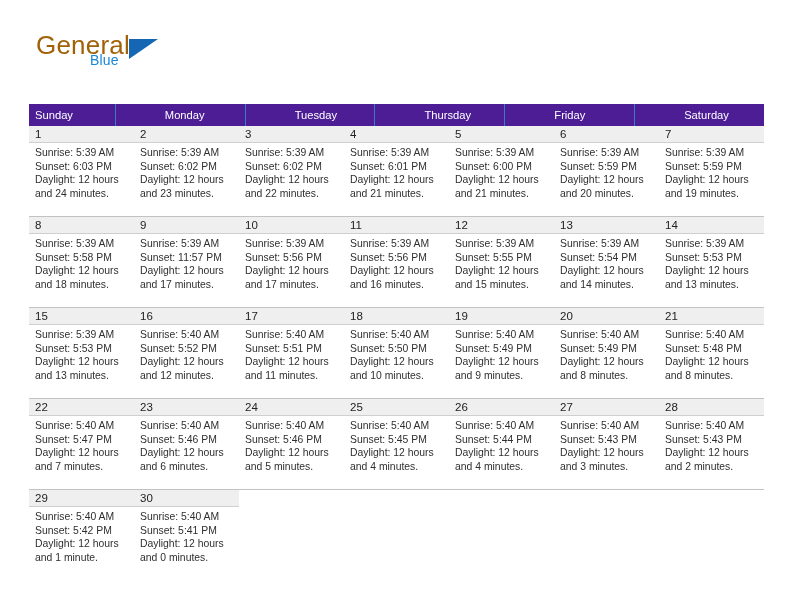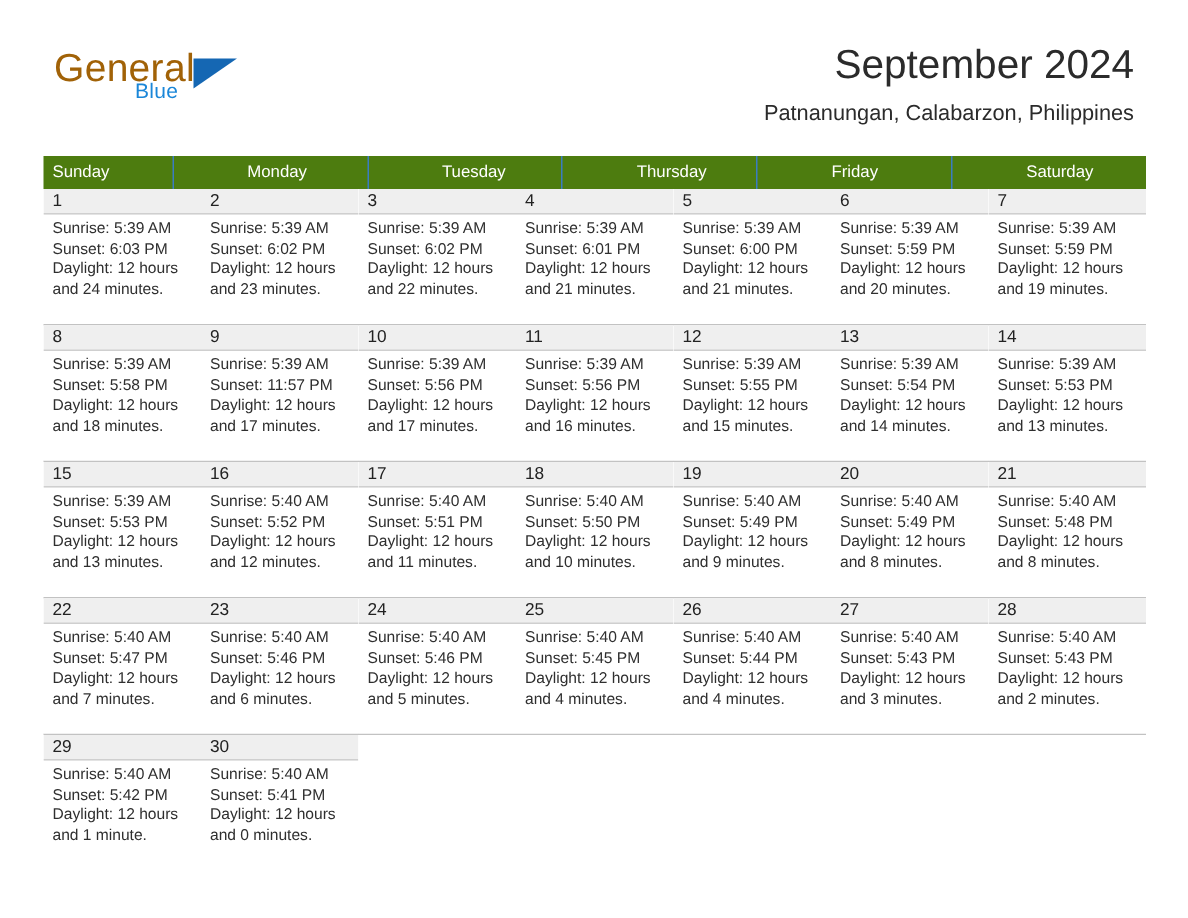--- a/index.html
+++ b/index.html
@@ -85,21 +85,21 @@
 
   
   .calendar {
     position: absolute;
     left: 29px;
     top: 104px;
     width: 735px;
   }
   .weekdays {
     display: flex;
-    background: #4d7c0f;
+    background: #4c1d95;
     height: 22px;
     gap: 43px;
   }
   .weekday {
     flex: 1 1 0;
     color: #ffffff;
     font-size: 11.2px;
     line-height: 22px;
     padding-left: 6px;
     box-sizing: border-box;
@@ -164,24 +164,20 @@
 <div class="page">
 
   <div class="header">
 
     <div class="brand">
       <span class="brand-general">General</span>
       <span class="brand-triangle"></span>
       <span class="brand-blue">Blue</span>
     </div>
 
-    <div class="title-block">
-      <div class="cal-title">September 2024</div>
-      <div class="cal-subtitle">Patnanungan, Calabarzon, Philippines</div>
-    </div>
 
   </div>
 
   <div class="calendar">
     <div class="weekdays">
         <div class="weekday">Sunday</div>
         <div class="weekday">Monday</div>
         <div class="weekday">Tuesday</div>
         <div class="weekday">Thursday</div>
         <div class="weekday">Friday</div>

